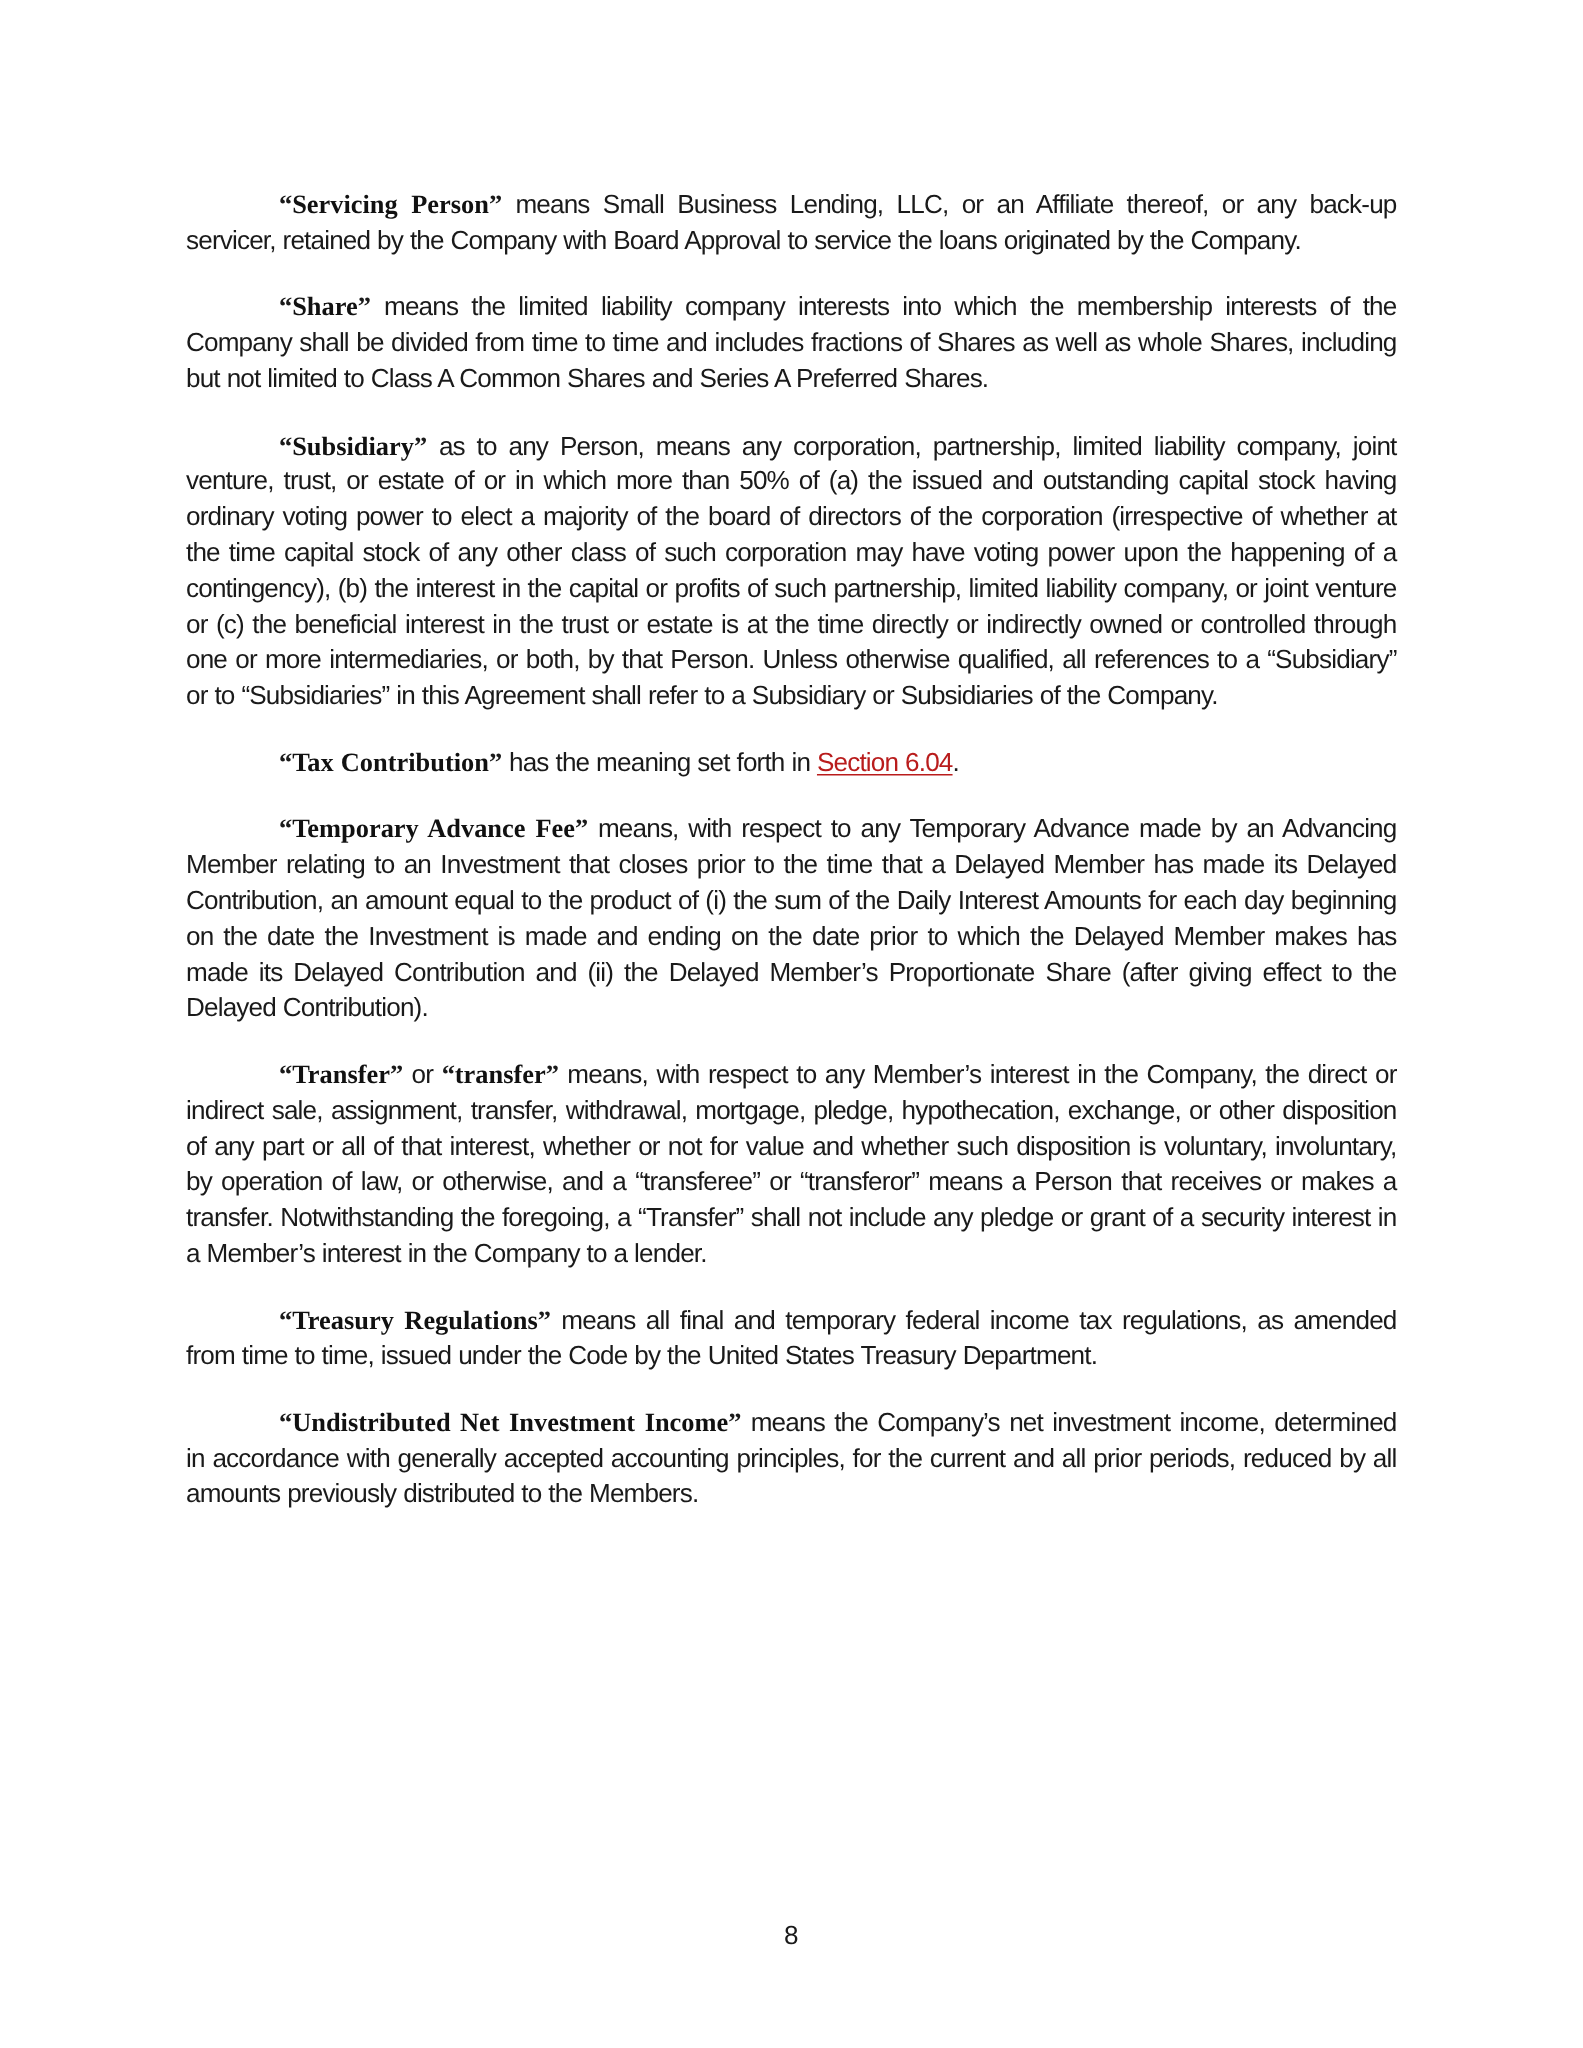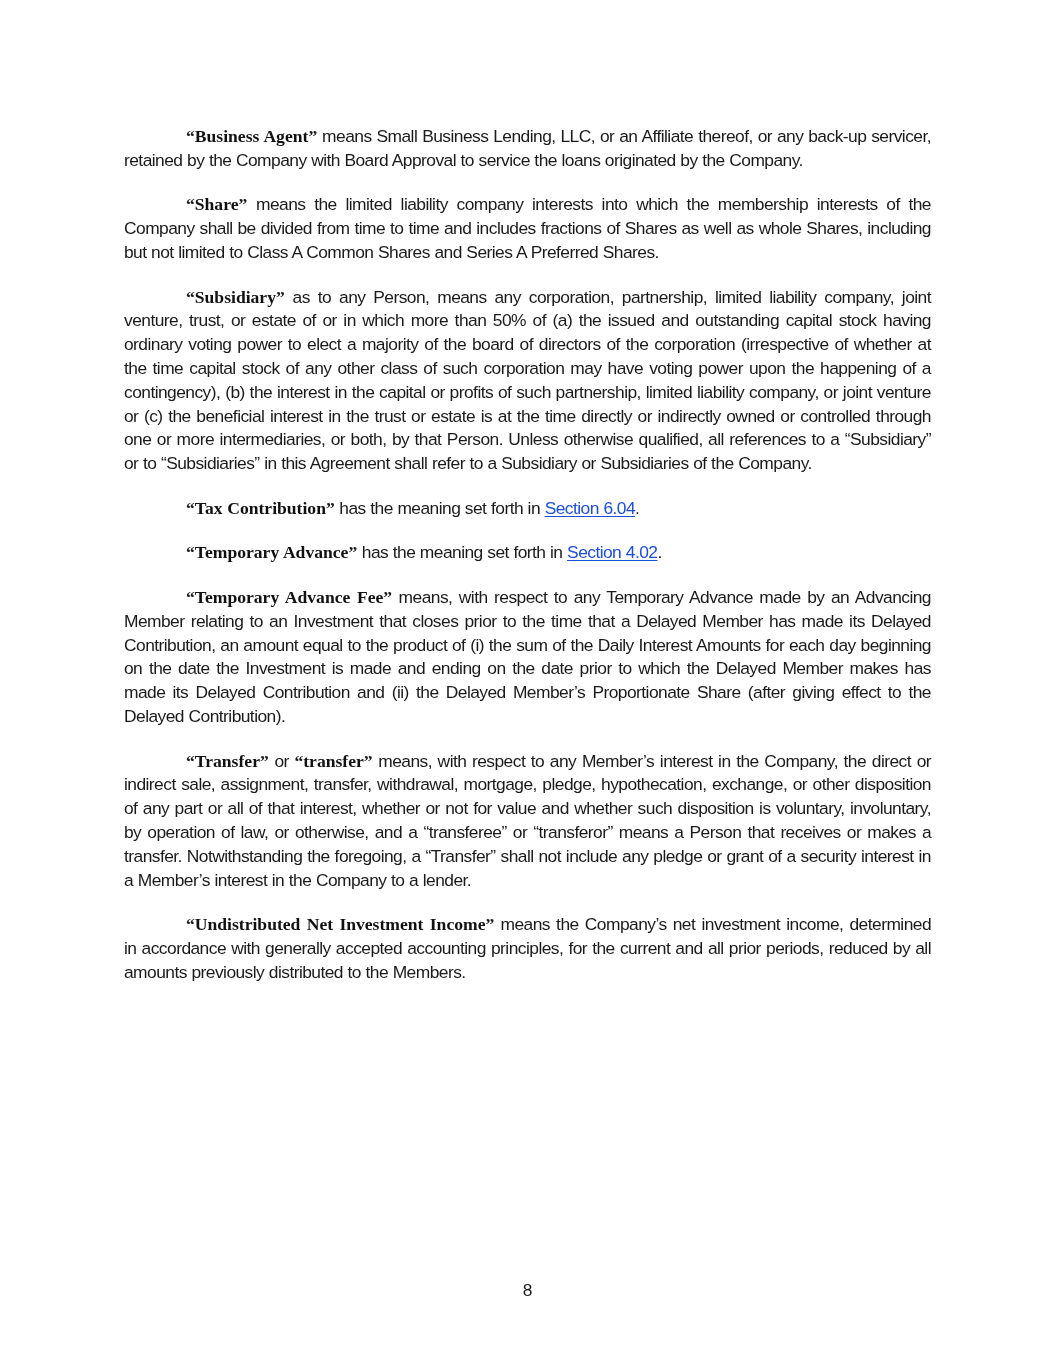--- a/index.html
+++ b/index.html
@@ -48,52 +48,52 @@
     }
     .q {
       font-family: "Liberation Serif", serif;
       font-weight: bold;
       font-size: 17.6px;
       letter-spacing: 0;
     }
     .link-ref {
       text-decoration: underline;
       text-underline-offset: 2px;
-      color: #1d4ed8;
+      color: #b91c1c;
     }
     .page-number {
       position: absolute;
       left: 0;
       width: 1055px;
       top: 1280px;
       text-align: center;
       font-family: "Liberation Sans", sans-serif;
       font-size: 17.4px;
       color: #1a1a1a;
     }
   </style>
 </head>
 <body>
 
 <div class="page">
   <div class="content">
 
-    <p class="para"><span class="q">“</span><span class="term">Business Agent</span><span class="q">”</span><span> means Small Business Lending, LLC, or an Affiliate thereof, or any back-up servicer, retained by the Company with Board Approval to service the loans originated by the Company.</span></p>
+    <p class="para"><span class="q">“</span><span class="term">Servicing Person</span><span class="q">”</span><span> means Small Business Lending, LLC, or an Affiliate thereof, or any back-up servicer, retained by the Company with Board Approval to service the loans originated by the Company.</span></p>
 
     <p class="para"><span class="q">“</span><span class="term">Share</span><span class="q">”</span><span> means the limited liability company interests into which the membership interests of the Company shall be divided from time to time and includes fractions of Shares as well as whole Shares, including but not limited to Class A Common Shares and Series A Preferred Shares.</span></p>
 
     <p class="para"><span class="q">“</span><span class="term">Subsidiary</span><span class="q">”</span><span> as to any Person, means any corporation, partnership, limited liability company, joint venture, trust, or estate of or in which more than 50% of (a) the issued and outstanding capital stock having ordinary voting power to elect a majority of the board of directors of the corporation (irrespective of whether at the time capital stock of any other class of such corporation may have voting power upon the happening of a contingency), (b) the interest in the capital or profits of such partnership, limited liability company, or joint venture or (c) the beneficial interest in the trust or estate is at the time directly or indirectly owned or controlled through one or more intermediaries, or both, by that Person. Unless otherwise qualified, all references to a “Subsidiary” or to “Subsidiaries” in this Agreement shall refer to a Subsidiary or Subsidiaries of the Company.</span></p>
 
     <p class="para"><span class="q">“</span><span class="term">Tax Contribution</span><span class="q">”</span><span> has the meaning set forth in </span><span class="link-ref">Section 6.04</span><span>.</span></p>
 
-    <p class="para"><span class="q">“</span><span class="term">Temporary Advance</span><span class="q">”</span><span> has the meaning set forth in </span><span class="link-ref">Section 4.02</span><span>.</span></p>
 
     <p class="para"><span class="q">“</span><span class="term">Temporary Advance Fee</span><span class="q">”</span><span> means, with respect to any Temporary Advance made by an Advancing Member relating to an Investment that closes prior to the time that a Delayed Member has made its Delayed Contribution, an amount equal to the product of (i) the sum of the Daily Interest Amounts for each day beginning on the date the Investment is made and ending on the date prior to which the Delayed Member makes has made its Delayed Contribution and (ii) the Delayed Member’s Proportionate Share (after giving effect to the Delayed Contribution).</span></p>
 
     <p class="para"><span class="q">“</span><span class="term">Transfer</span><span class="q">”</span><span> or </span><span class="q">“</span><span class="term">transfer</span><span class="q">”</span><span> means, with respect to any Member’s interest in the Company, the direct or indirect sale, assignment, transfer, withdrawal, mortgage, pledge, hypothecation, exchange, or other disposition of any part or all of that interest, whether or not for value and whether such disposition is voluntary, involuntary, by operation of law, or otherwise, and a “transferee” or “transferor” means a Person that receives or makes a transfer. Notwithstanding the foregoing, a “Transfer” shall not include any pledge or grant of a security interest in a Member’s interest in the Company to a lender.</span></p>
 
+    <p class="para"><span class="q">“</span><span class="term">Treasury Regulations</span><span class="q">”</span><span> means all final and temporary federal income tax regulations, as amended from time to time, issued under the Code by the United States Treasury Department.</span></p>
 
     <p class="para"><span class="q">“</span><span class="term">Undistributed Net Investment Income</span><span class="q">”</span><span> means the Company’s net investment income, determined in accordance with generally accepted accounting principles, for the current and all prior periods, reduced by all amounts previously distributed to the Members.</span></p>
 
   </div>
 
   <div class="page-number">8</div>
 </div>
 
 </body></html>

